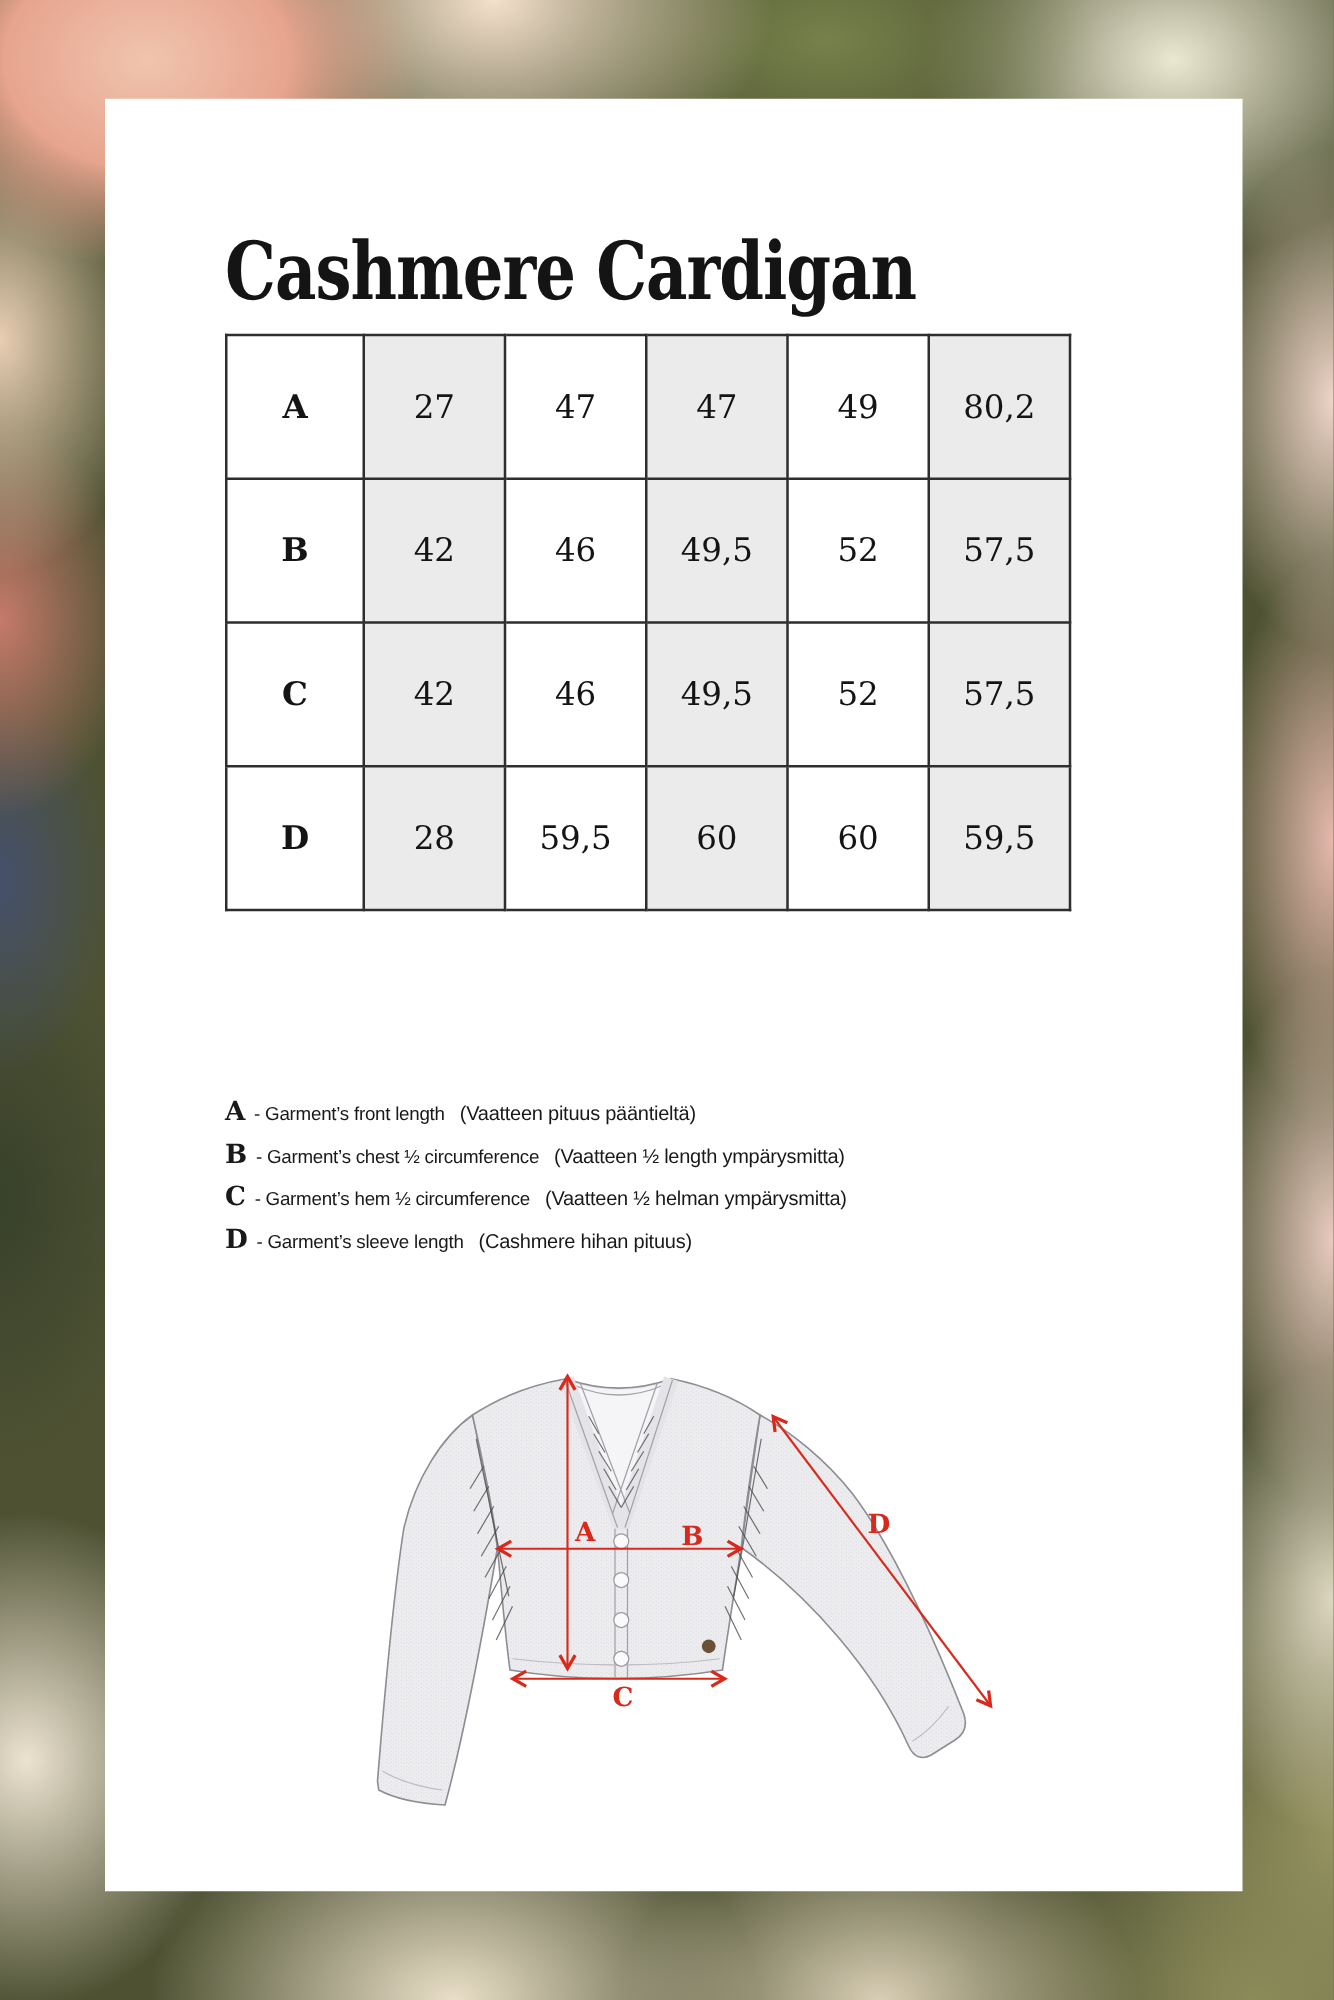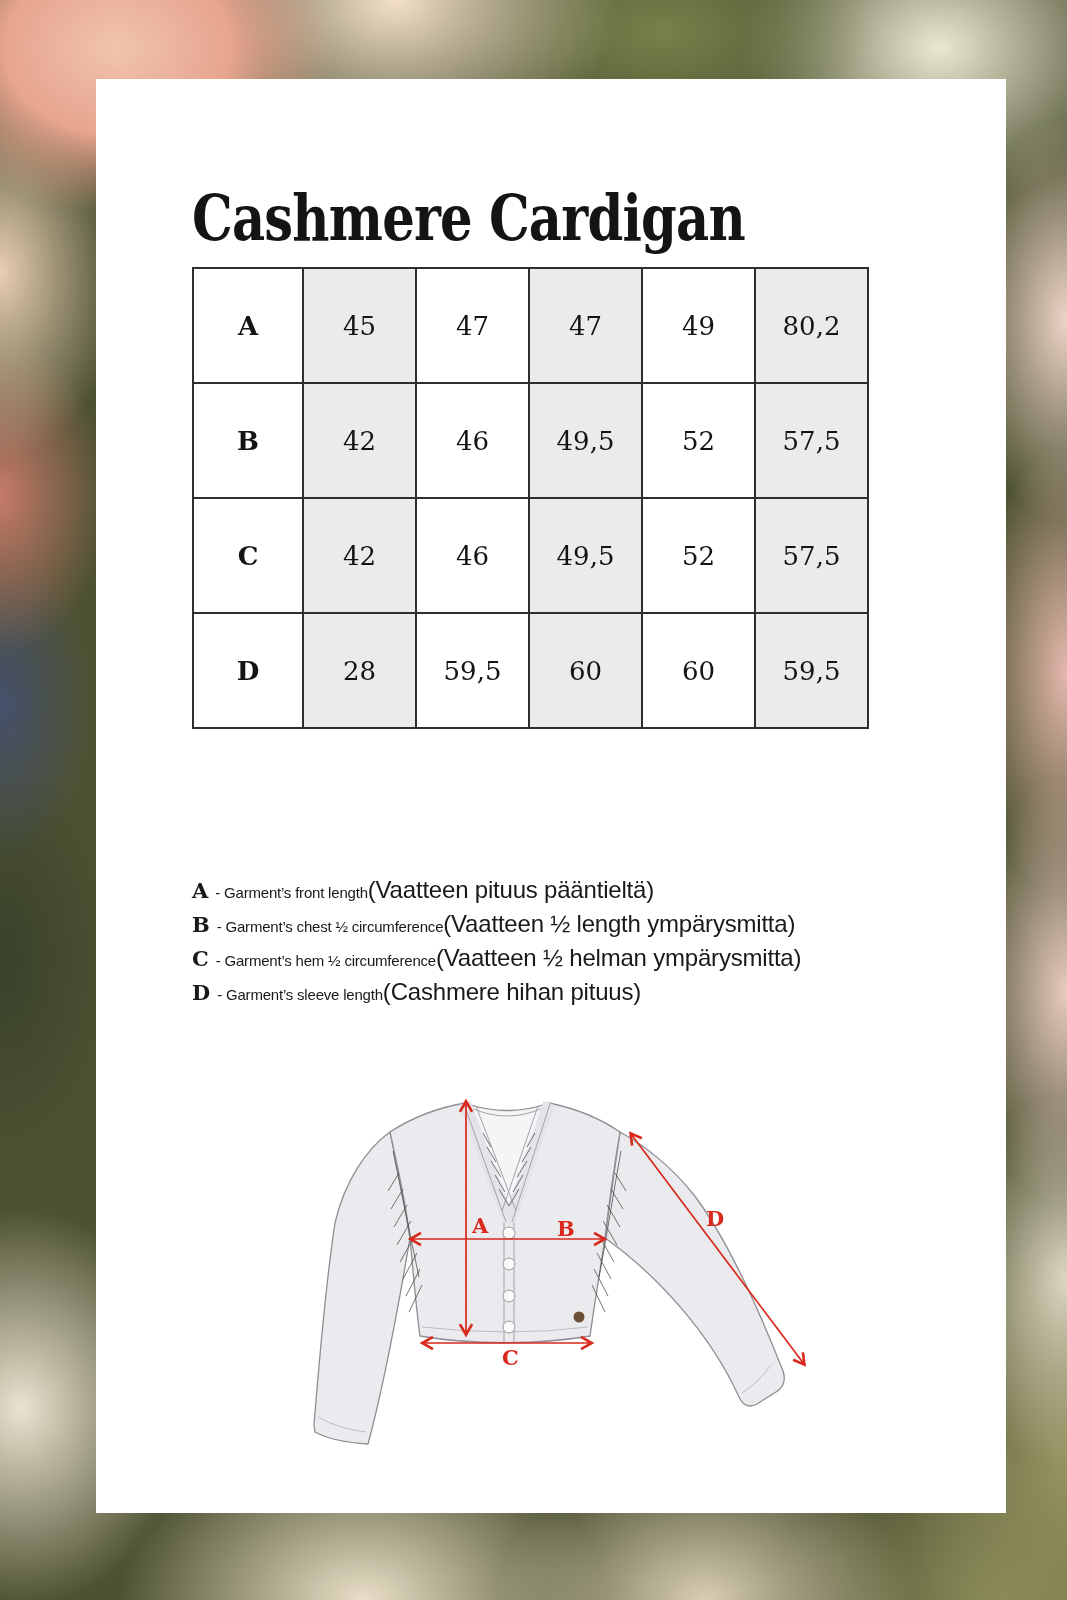--- a/index.html
+++ b/index.html
@@ -26,21 +26,21 @@
       radial-gradient(ellipse 160px 280px at 0% 60%, #38412a 0%, rgba(56,65,42,0) 74%),
       radial-gradient(ellipse 220px 260px at 2% 88%, #ece2d0 0%, rgba(236,226,208,0) 76%),
       radial-gradient(ellipse 320px 220px at 34% 100%, #eadfc8 0%, rgba(234,223,200,0) 76%),
       radial-gradient(ellipse 280px 200px at 66% 100%, #d9ceb5 0%, rgba(217,206,181,0) 74%),
       radial-gradient(ellipse 300px 240px at 94% 100%, #8b8b59 0%, rgba(139,139,89,0) 76%),
       radial-gradient(ellipse 220px 330px at 100% 92%, #9a9663 0%, rgba(154,150,99,0) 72%),
       radial-gradient(ellipse 260px 300px at 6% 8%, #3d4626 0%, rgba(61,70,38,0) 72%);
   }
   
   .card{
-    position:absolute;left:96px;top:79px;width:910px;height:1434px;
+    position:absolute;left:84px;top:79px;width:910px;height:1434px;
     background:var(--card-bg,#fff);
   }
   .page-title{
     position:absolute;left:96px;top:64px;
     font-size:64px;font-weight:700;color:var(--ink,#121212);
     letter-spacing:-1px;line-height:1;white-space:nowrap;
     transform:scaleX(.8);transform-origin:0 50%;
     font-family:"DejaVu Serif",serif;
   }
   
@@ -59,21 +59,21 @@
   }
   .size-table th{font-size:26px;font-weight:700;}
   .size-table td.lab{font-size:26px;font-weight:700;}
   .size-table td.val{font-size:26px;font-weight:400;}
   .size-table .shade{background:var(--cell-gray,#ebebeb);}
   
   .legend{position:absolute;left:96px;top:797px;color:#191919;}
   .legend-line{height:34px;display:flex;align-items:baseline;white-space:nowrap;}
   .legend-key{font-family:"DejaVu Serif",serif;font-weight:700;font-size:21px;}
   .legend-en{font-family:"Liberation Sans",sans-serif;font-size:15px;letter-spacing:-.2px;margin-left:7px;}
-  .legend-fi{font-family:"Liberation Sans",sans-serif;font-size:24px;letter-spacing:-.2px;margin-left:0;}
+  .legend-fi{font-family:"Liberation Sans",sans-serif;font-size:16px;letter-spacing:-.2px;margin-left:12px;}
   
   .diagram{position:absolute;left:196px;top:976px;width:520px;height:430px;}
   .garment{fill:url(#rib);stroke:#8d8d93;stroke-width:1.3;}
   .thin{fill:none;stroke:#a2a2a8;stroke-width:1;}
   .faint{fill:none;stroke:#bcbcc2;stroke-width:1;}
   .sketch{fill:none;stroke:#474747;stroke-width:1;opacity:.75;}
   .redline{fill:none;stroke:var(--accent,#d8291c);stroke-width:1.7;}
   .redlabel{fill:var(--accent,#d8291c);font-family:"DejaVu Serif",serif;font-weight:700;font-size:21px;}
 </style>
 </head>
@@ -90,21 +90,21 @@
       <col class="c0">
         <col class="cc">
         <col class="cc">
         <col class="cc">
         <col class="cc">
         <col class="cc">
     </colgroup>
     <tbody>
       <tr class="dat">
         <td class="lab">A</td>
-        <td class="val shade">45</td>
+        <td class="val shade">27</td>
         <td class="val">47</td>
         <td class="val shade">47</td>
         <td class="val">49</td>
         <td class="val shade">80,2</td>
       </tr>
       <tr class="dat">
         <td class="lab">B</td>
         <td class="val shade">42</td>
         <td class="val">46</td>
         <td class="val shade">49,5</td>

